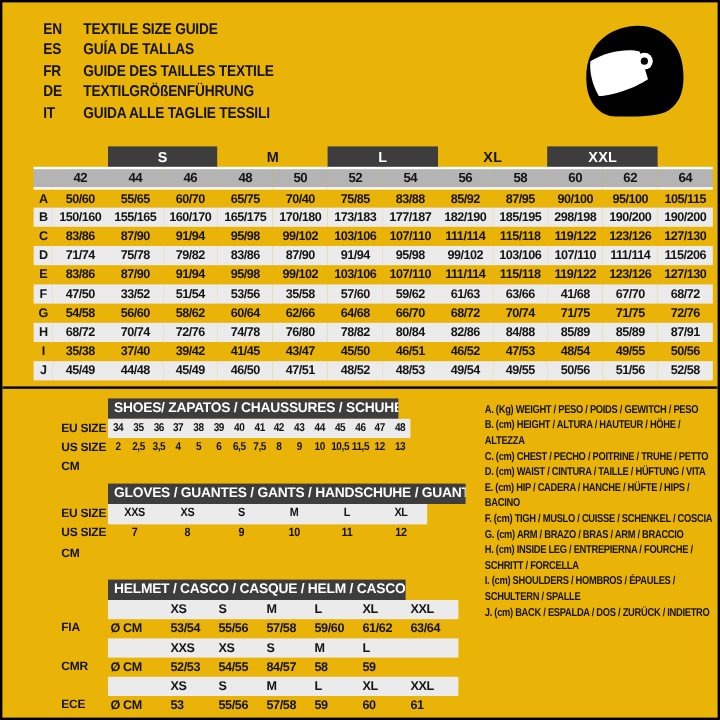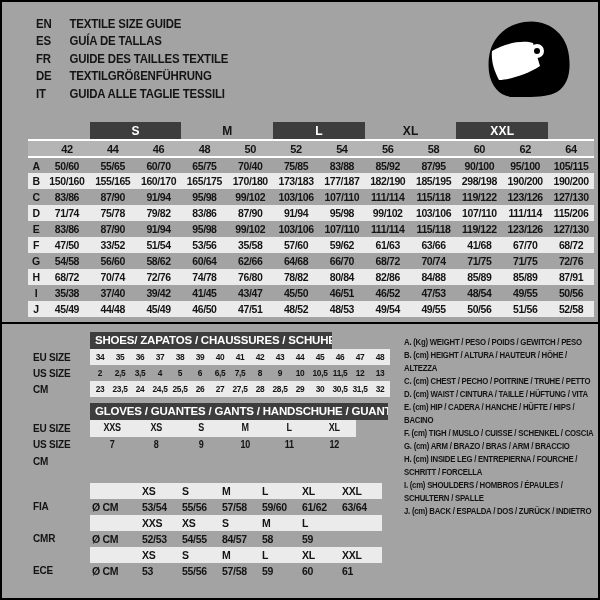--- a/index.html
+++ b/index.html
@@ -1,18 +1,18 @@
 <!DOCTYPE html>
 <html><head>
 <meta charset="utf-8">
 <style>
   *{box-sizing:border-box;margin:0;padding:0}
   html,body{width:600px;height:600px;background:#fff}
   .page{
-    width:600px;height:600px;border:2px solid #000;background:#a3a3a3;
+    width:600px;height:600px;border:2px solid #000;background:#eab308;
     font-family:"Liberation Sans",sans-serif;color:#141414;overflow:hidden;
     font-weight:700;
   }
   
   .top{display:flex;justify-content:space-between;height:108px;padding:11px 14px 0 34px}
   .langs{padding-top:2px}
   .lang-row{display:flex;font-size:13px;line-height:17.4px;letter-spacing:-.2px;
     transform:scaleX(.88);transform-origin:0 0;white-space:nowrap}
   .lang-code{width:38px}
   .helmet-wrap{width:100px;height:100px;margin-right:6px}
@@ -27,33 +27,33 @@
   tr.m-row.shaded td{background:#ebebeb}
   td.row-label{text-align:left;padding-left:3px}
   
   .rule{height:2px;background:#000;margin-top:5px;width:100%}
   
   .lower{display:flex;padding-top:8px}
   .lower-left{width:392px;flex:none}
   .lowsec{margin-bottom:6px}
   .lowsec.gloves{margin-bottom:13px}
   .bar-row{display:flex}
-  .side{width:88px;flex:none;padding-left:31px;font-size:10px;letter-spacing:-.2px;
+  .side{width:88px;flex:none;padding-left:49px;font-size:10px;letter-spacing:-.2px;
     display:flex;align-items:center;white-space:nowrap}
   .bar{background:#3d3d3d;color:#fff;font-size:11.5px;height:17px;line-height:17px;
     padding-left:5px;letter-spacing:-.2px;white-space:nowrap;overflow:hidden}
   .shoes .bar{width:242px}
   .gloves .bar{width:298px}
   .helmetsec .bar{width:248px}
   .lrow{display:flex;height:16px}
   .gloves .lrow{height:16.5px}
   .cells{display:flex}
   .lrow.shaded .cells{background:#ebebeb}
   .cell{line-height:16px;white-space:nowrap;font-weight:700}
-  .shoes .cells{width:300px}
+  .shoes .cells{width:252px}
   .shoes .cell{flex:1;text-align:center;font-size:9.5px;letter-spacing:-.4px;transform:scaleX(.88)}
   .gloves .cells{width:266px}
   .gloves .cell{flex:1;text-align:center;font-size:10px;letter-spacing:-.3px;transform:scaleX(.9)}
   .helmetsec .cells{width:292px}
   .helmetsec .cell{width:40px;flex:none;text-align:left;font-size:10.5px;letter-spacing:-.3px}
   .helmetsec .cell.unit{width:52px;padding-left:2px}
   
   .legend{flex:1;padding:3px 0 0 10px}
   .legend-line{font-size:9.5px;letter-spacing:-.3px;line-height:13px;width:238px;
     transform:scaleX(.82);transform-origin:0 0;font-weight:700}
@@ -326,37 +326,20 @@
                 <div class="cell">9</div>
                 <div class="cell">10</div>
                 <div class="cell">10,5</div>
                 <div class="cell">11,5</div>
                 <div class="cell">12</div>
                 <div class="cell">13</div>
               </div>
             </div>
             <div class="lrow shaded">
               <div class="side">CM</div>
-              <div class="cells">
-                <div class="cell">23</div>
-                <div class="cell">23,5</div>
-                <div class="cell">24</div>
-                <div class="cell">24,5</div>
-                <div class="cell">25,5</div>
-                <div class="cell">26</div>
-                <div class="cell">27</div>
-                <div class="cell">27,5</div>
-                <div class="cell">28</div>
-                <div class="cell">28,5</div>
-                <div class="cell">29</div>
-                <div class="cell">30</div>
-                <div class="cell">30,5</div>
-                <div class="cell">31,5</div>
-                <div class="cell">32</div>
-              </div>
             </div>
           </div>
       </div>
 
       <div class="lowsec gloves">
         <div class="bar-row">
           <div class="side"></div>
           <div class="bar">GLOVES / GUANTES / GANTS / HANDSCHUHE / GUANTI</div>
         </div>
         <div id="gloves-rows">
@@ -384,20 +367,21 @@
             </div>
             <div class="lrow shaded">
               <div class="side">CM</div>
             </div>
           </div>
       </div>
 
       <div class="lowsec helmetsec">
         <div class="bar-row">
           <div class="side"></div>
+          <div class="bar">HELMET / CASCO / CASQUE / HELM / CASCO</div>
         </div>
         <div id="helmet-rows">
             <div class="lrow shaded">
               <div class="side"></div>
               <div class="cells">
                 <div class="cell unit"></div>
                 <div class="cell">XS</div>
                 <div class="cell">S</div>
                 <div class="cell">M</div>
                 <div class="cell">L</div>

